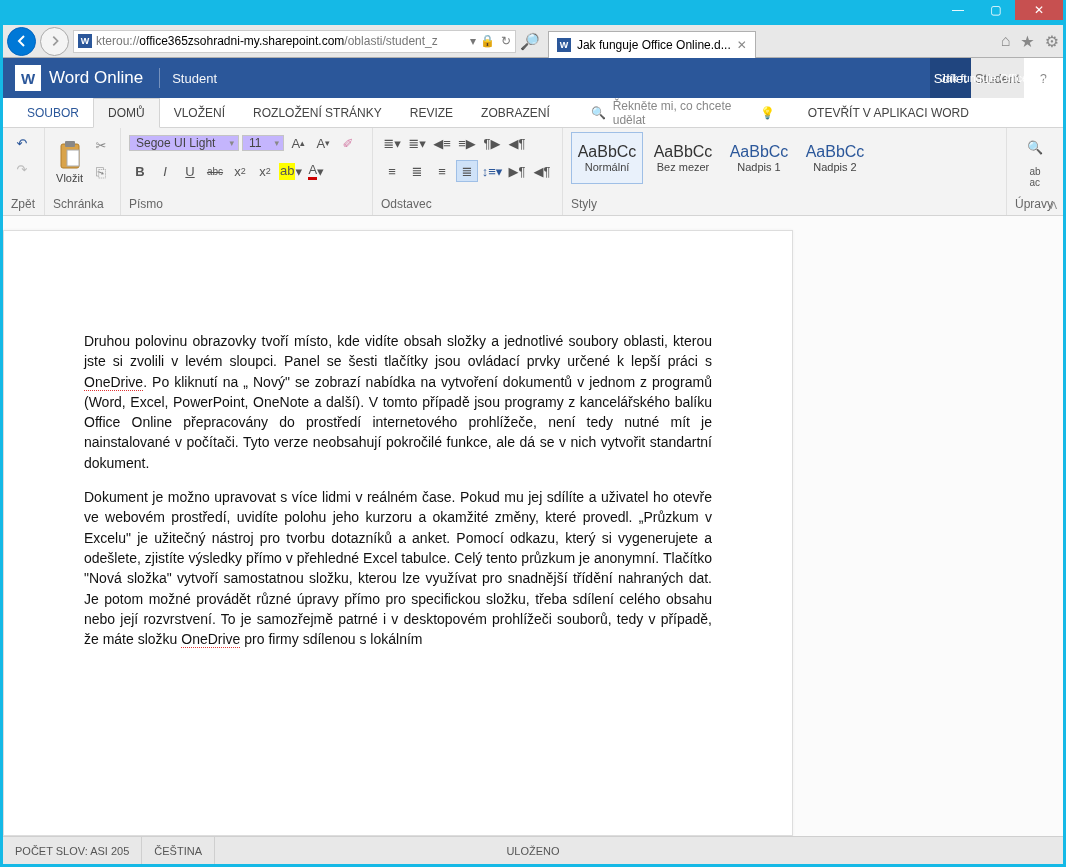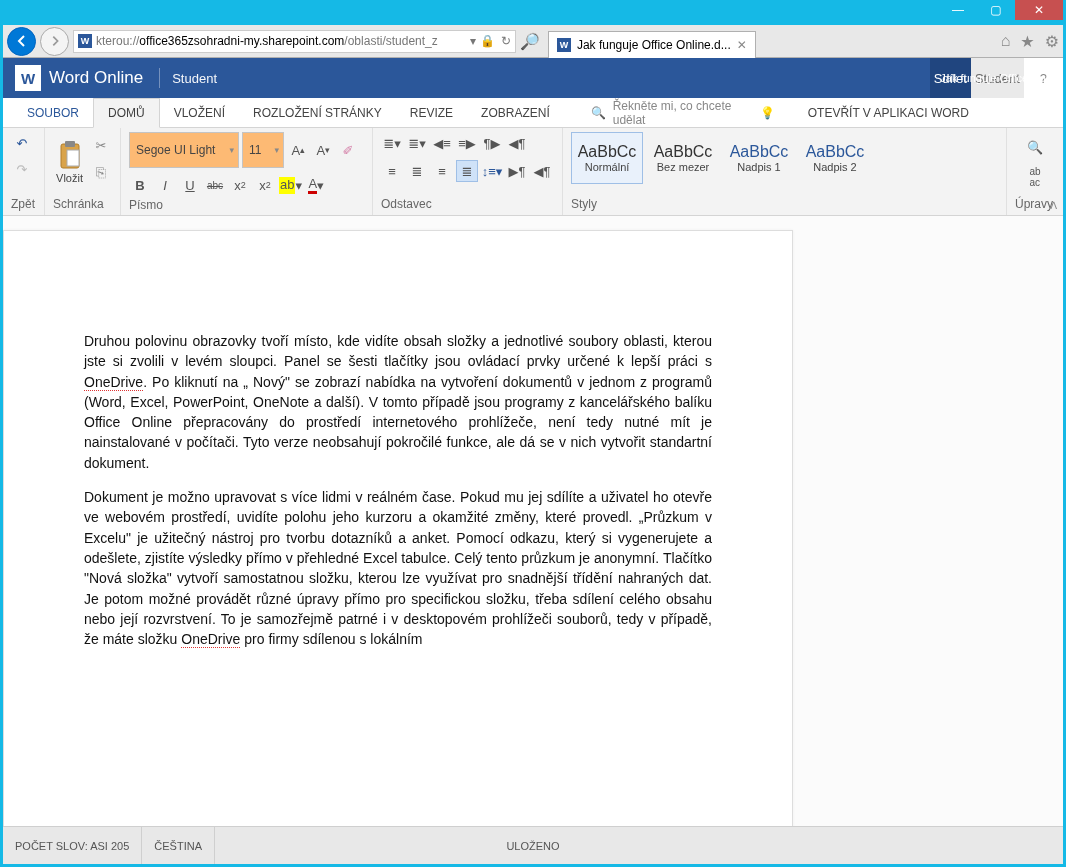--- a/index.html
+++ b/index.html
@@ -35,34 +35,34 @@
 .ribbon-tab.active{background:#f3f3f3;border:1px solid #d4d4d4;border-bottom-color:#f3f3f3;color:#404040;margin-bottom:-1px}
 .tell-me{margin-left:20px;display:flex;align-items:center;border:none;font-size:12px;color:#888;gap:6px;padding:0 8px;width:200px}
 .bulb{color:#e8a33d}
 .open-desktop{margin-left:10px;padding:0 14px;display:flex;align-items:center;color:#444}
 .ribbon{height:88px;background:#f3f3f3;border-bottom:1px solid #d4d4d4;display:flex;position:relative}
 .rgroup{border-right:1px solid #e0e0e0;display:flex;flex-direction:column;padding:4px 8px 2px}
 .rbody{flex:1;display:flex;align-items:flex-start;gap:4px}
 .rlabel{text-align:left;font-size:12px;color:#666;padding:2px 0}
 .icon-btn{min-width:22px;height:22px;display:flex;align-items:center;justify-content:center;color:#555;font-size:13px;cursor:pointer}
 .big-btn{width:42px;height:60px;display:flex;flex-direction:column;align-items:center;justify-content:center;font-size:11px;color:#444;gap:2px}
-.font-select{height:36px;border:1px solid #c4c4c4;background:#fdba74;font-size:12px;padding:0 4px 0 6px;display:flex;align-items:center;position:relative;color:#444}
+.font-select{height:16px;border:1px solid #c4c4c4;background:#c4b5fd;font-size:12px;padding:0 4px 0 6px;display:flex;align-items:center;position:relative;color:#444}
 .font-select::after{content:"▾";position:absolute;right:4px;color:#888;font-size:9px}
 .row{display:flex;gap:3px;align-items:center}
 .col{display:flex;flex-direction:column;gap:4px}
 .style-box{width:72px;height:52px;border:1px solid transparent;display:flex;flex-direction:column;align-items:center;justify-content:center;font-size:11px;color:#444;cursor:pointer}
 .style-box.active{border-color:#9fbfe6;background:#e9f1fb}
 .style-preview{font-size:16px;color:#333}
 .style-preview.heading{color:#2b579a}
 .collapse-caret{position:absolute;right:6px;bottom:4px;color:#888;font-size:10px}
 .doc-area{flex:1;background:#fbfbfb;overflow:auto;display:flex;padding-top:14px}
 .page{width:790px;min-height:600px;background:#fff;border:1px solid #ddd;box-shadow:0 0 3px rgba(0,0,0,.05);padding:100px 80px 30px;font-family:"Segoe UI Light","Segoe UI";font-size:14px;color:#111;line-height:1.45}
 .page p{text-align:justify;margin-bottom:14px;font-weight:300}
 .squiggle{border-bottom:1.5px dotted #d33;padding-bottom:0}
-.status-bar{height:38px;background:#e8e8e8;border-top:1px solid #cfcfcf;display:flex;align-items:center;font-size:11px;color:#555}
+.status-bar{height:28px;background:#e8e8e8;border-top:1px solid #cfcfcf;display:flex;align-items:center;font-size:11px;color:#555}
 .status-item{padding:0 12px;border-right:1px solid #cfcfcf;height:100%;display:flex;align-items:center}
 .status-center{position:absolute;left:0;right:0;text-align:center;font-size:11px;color:#555;pointer-events:none}
 svg{display:block}
 .sup{font-size:9px;vertical-align:super}
 .sub{font-size:9px;vertical-align:sub}
 </style>
 </head>
 <body>
 
 <div class="window">

